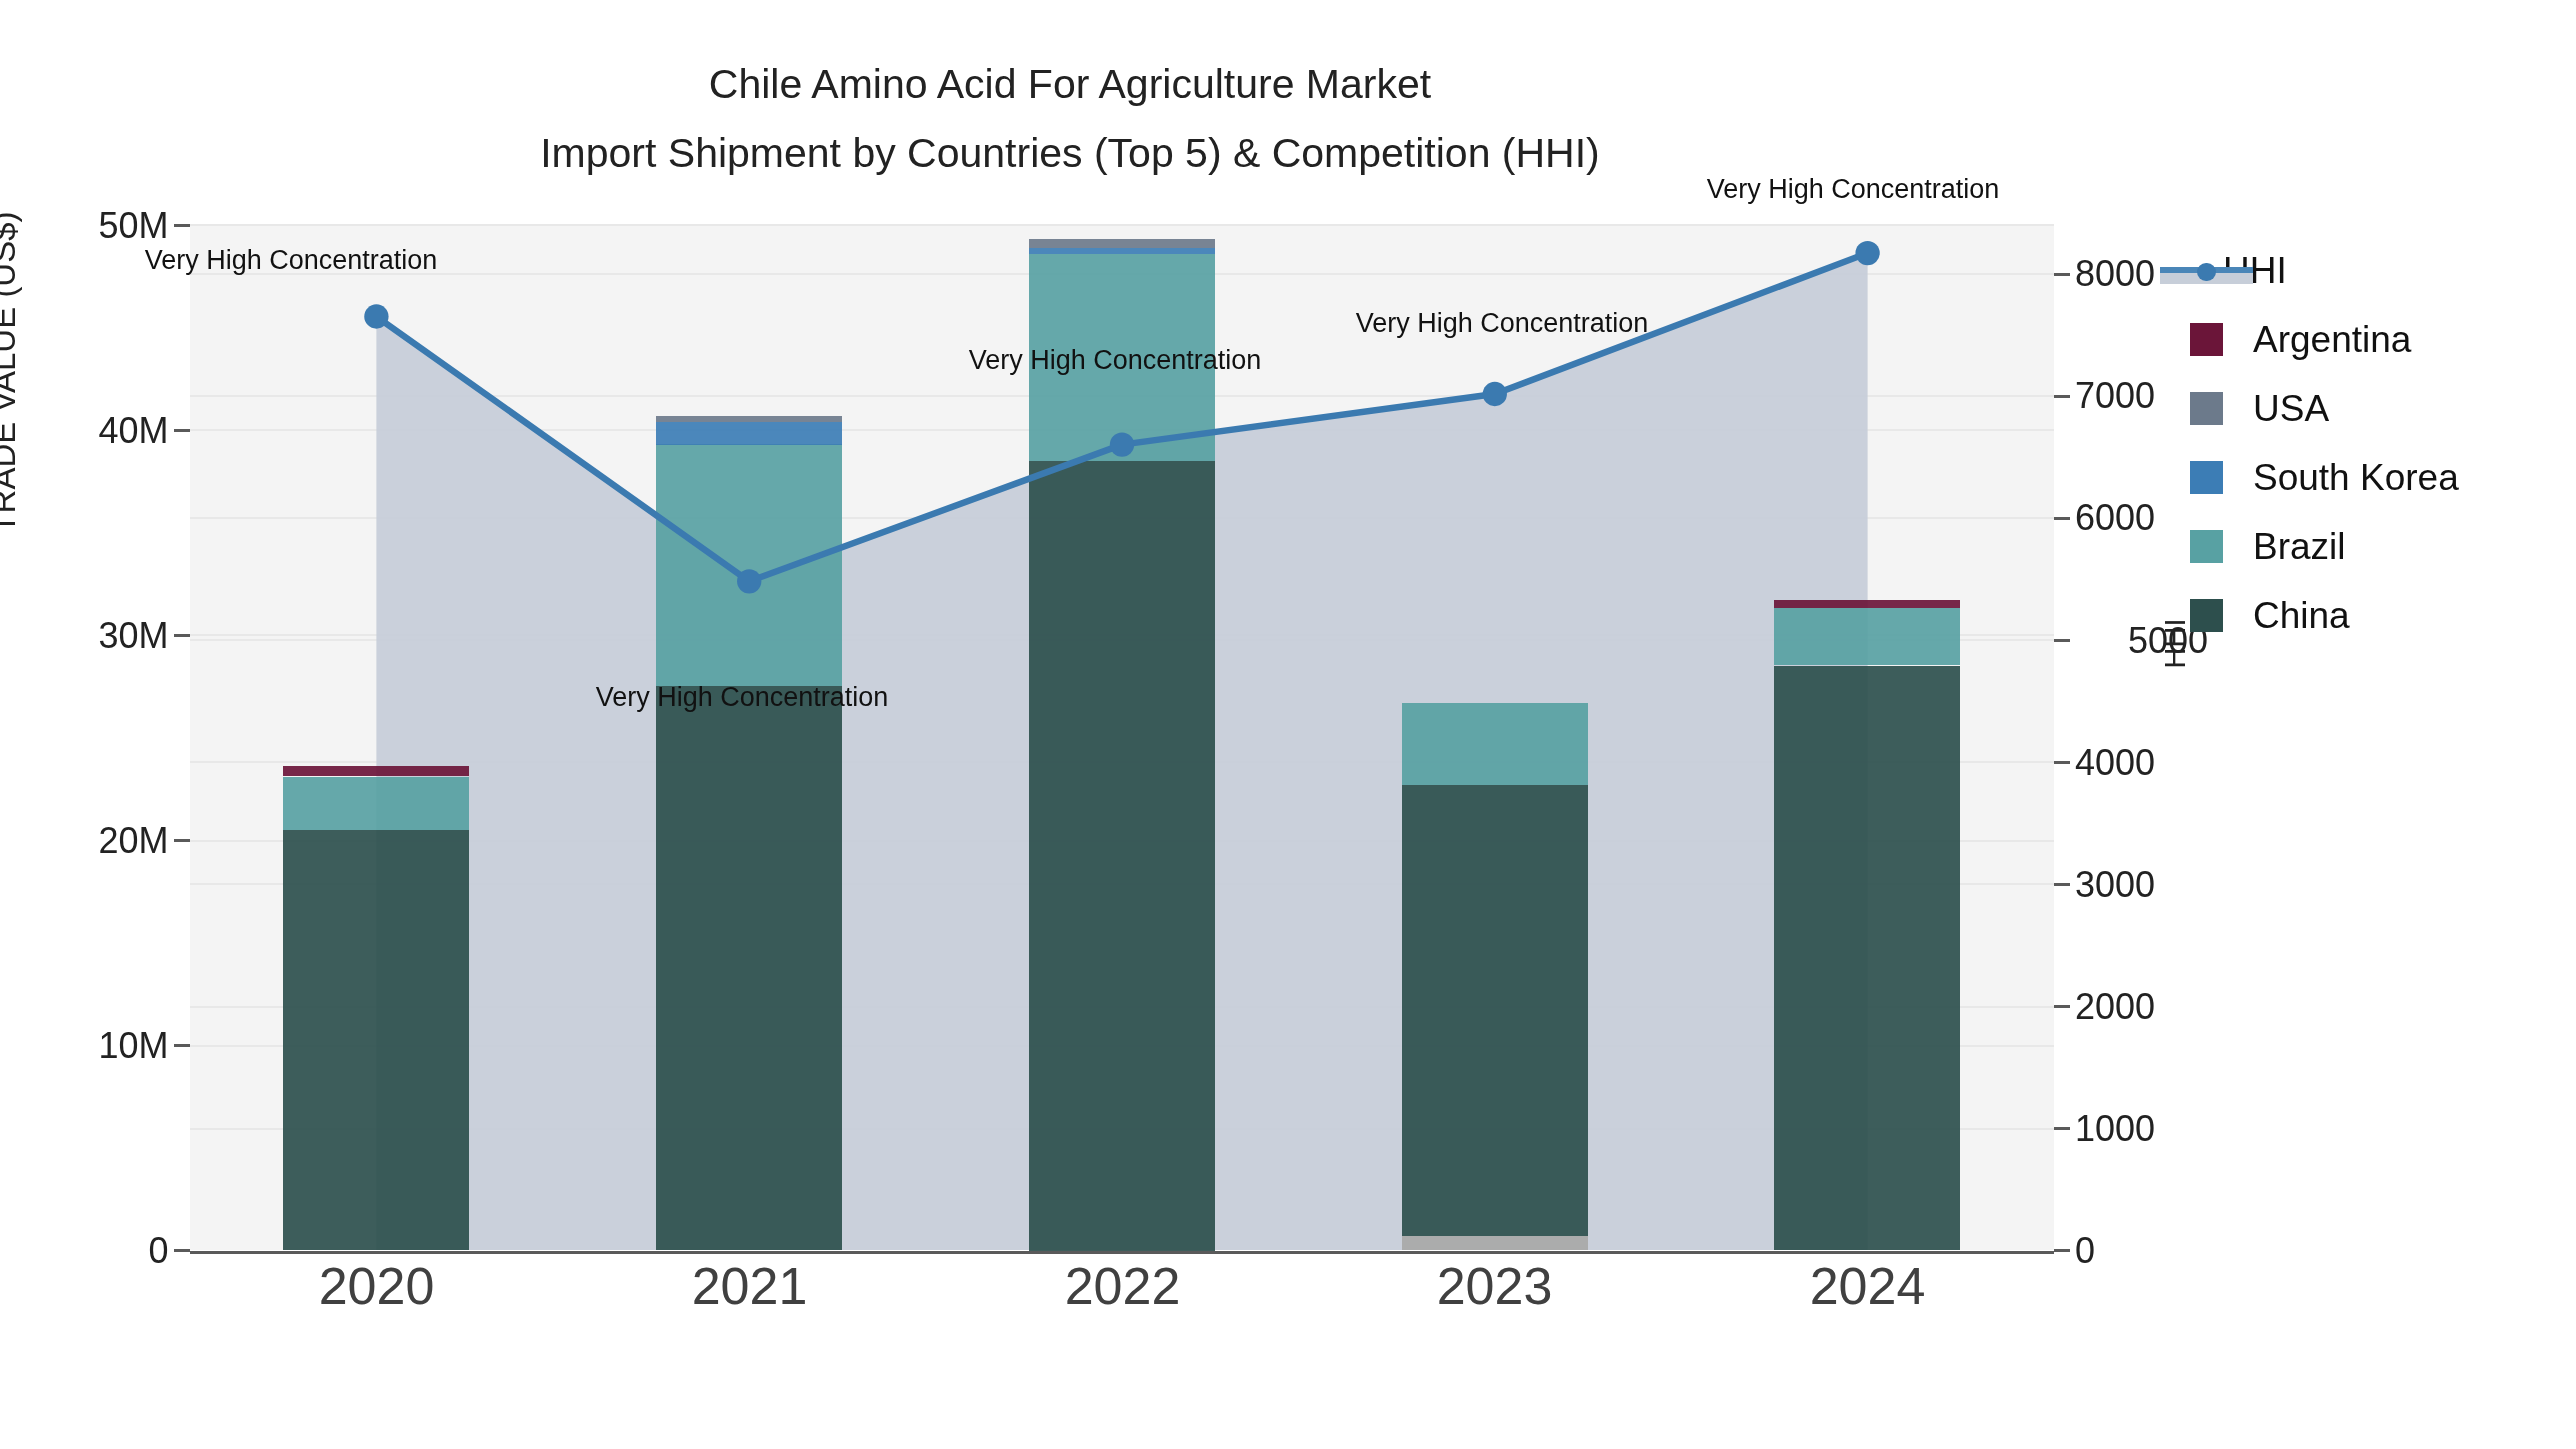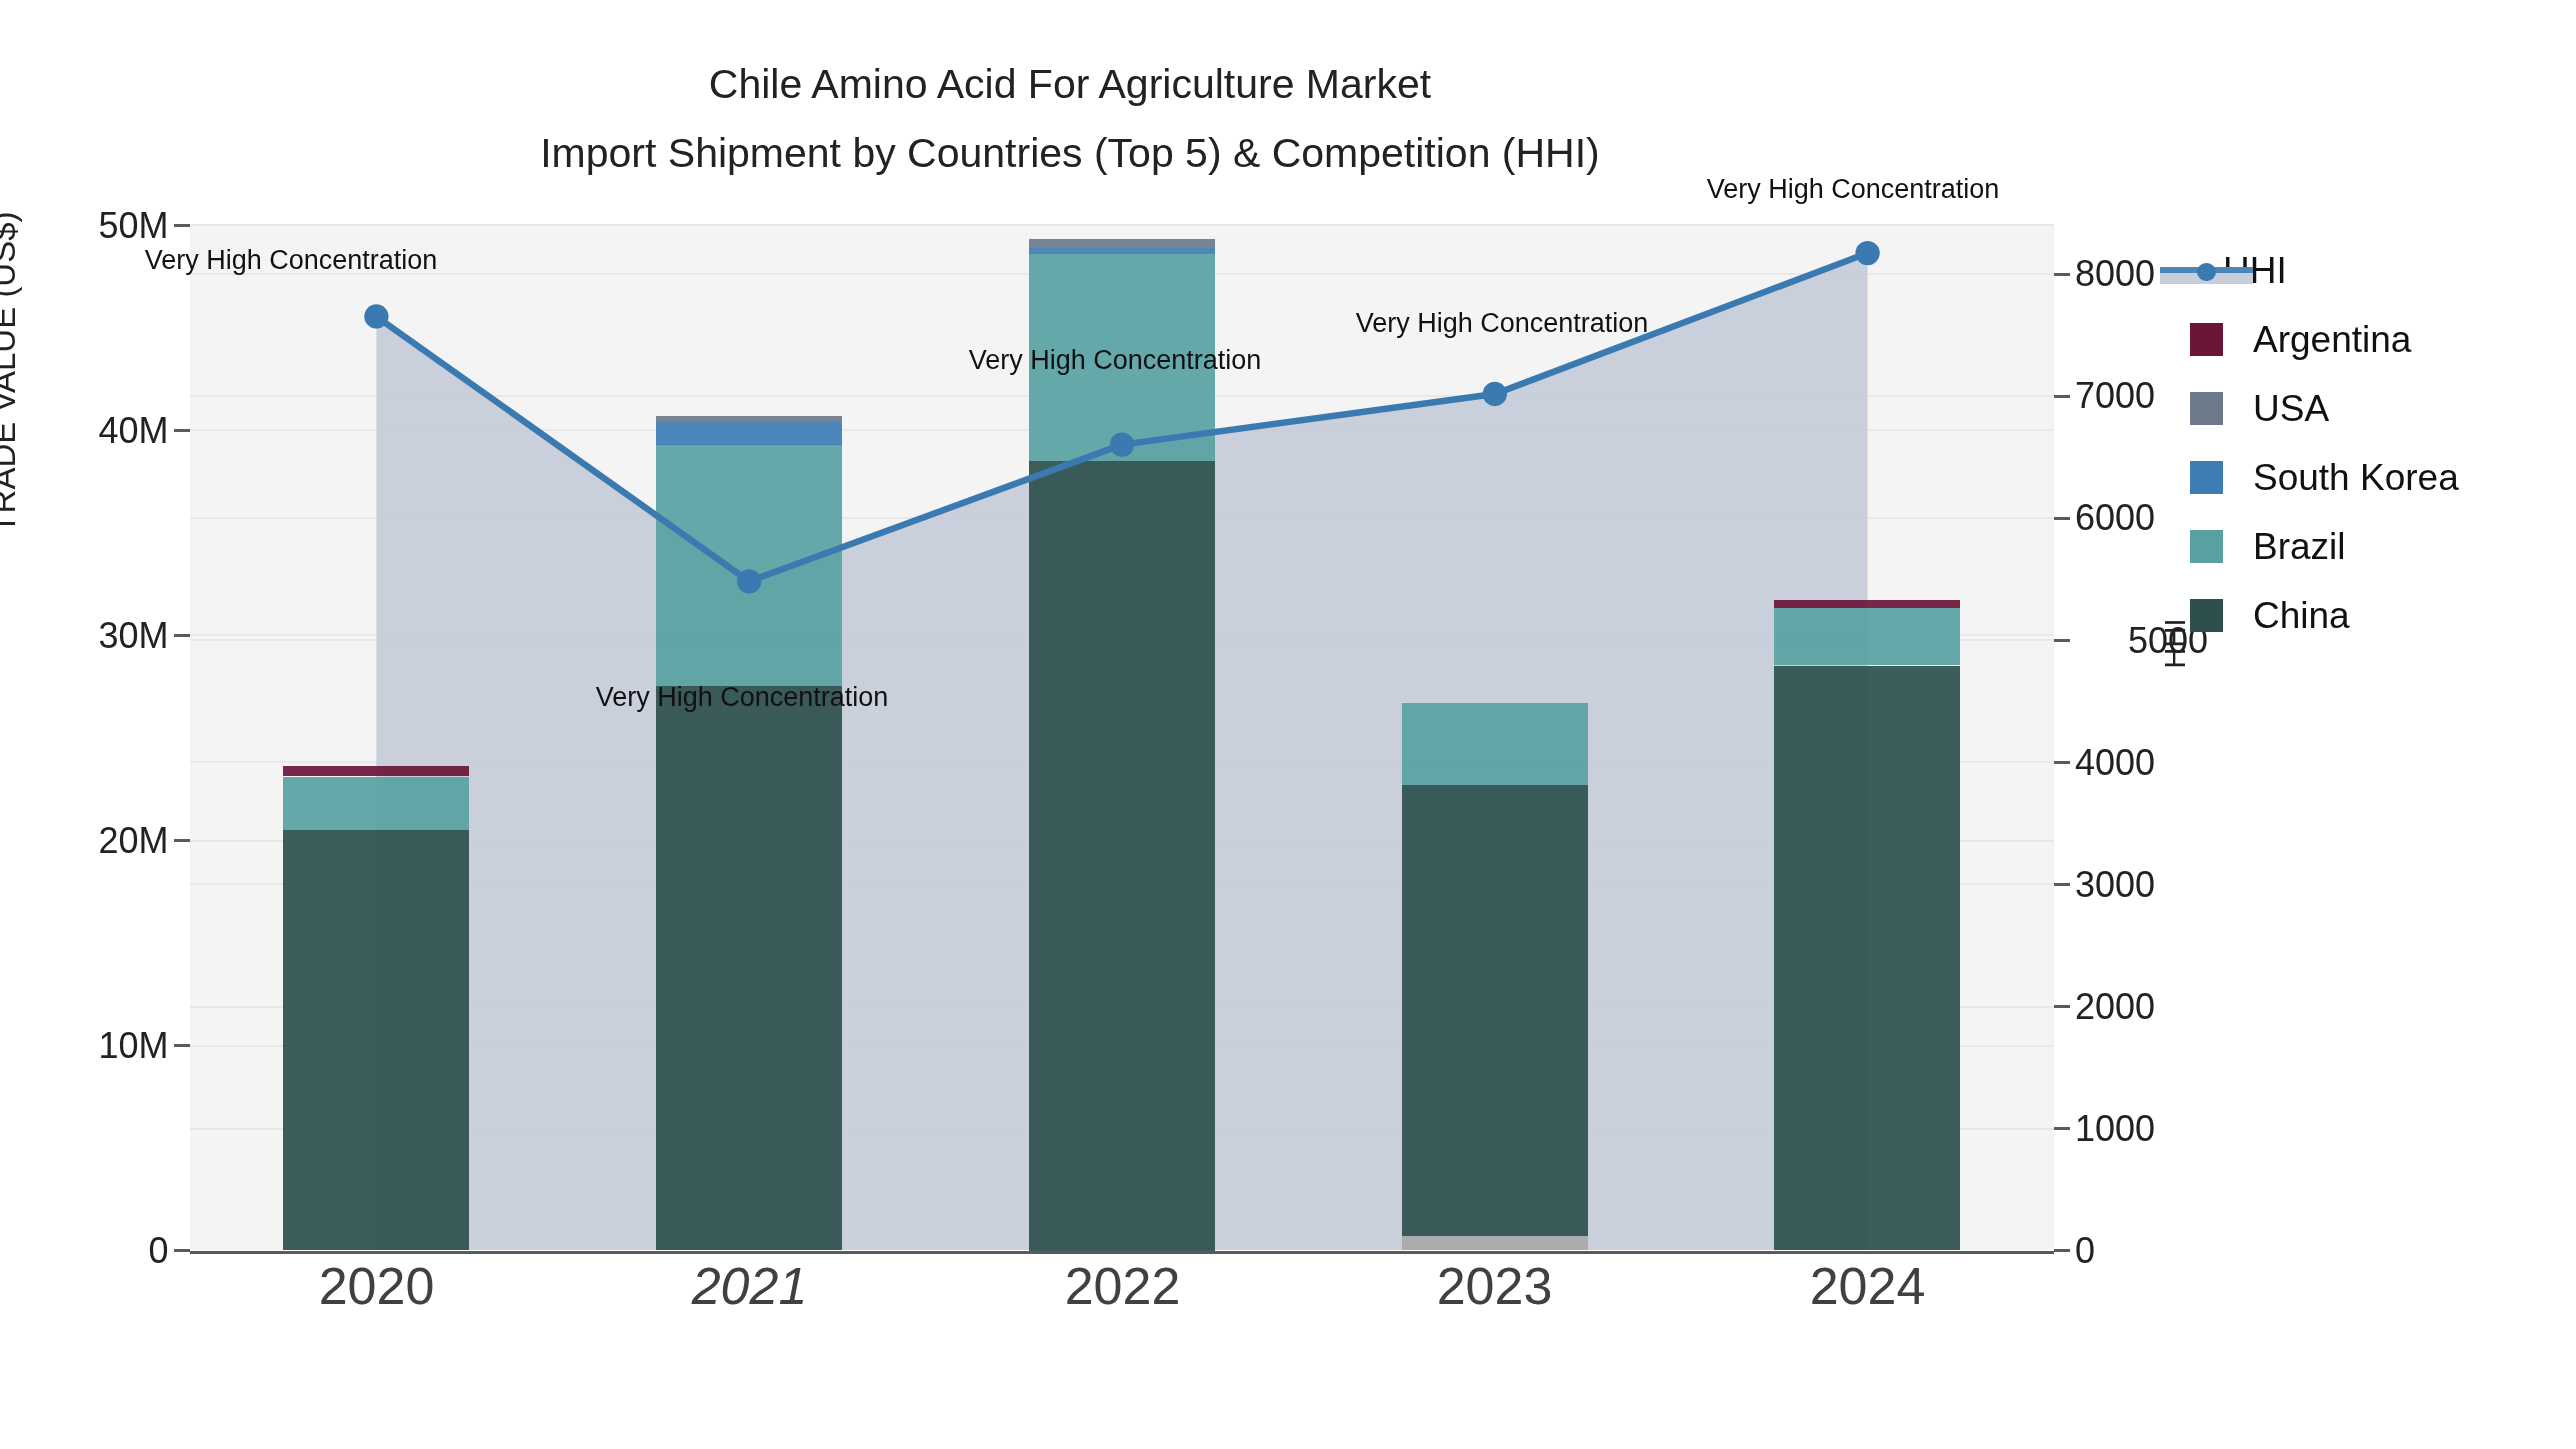--- a/index.html
+++ b/index.html
@@ -175,21 +175,21 @@
       <div class="axis-tickline" style="left: 2054px; top: 639px;"></div>
       <div class="ytick" style="left: 2075px; width: 186px; text-align: left; top: 500px;">6000</div>
       <div class="axis-tickline" style="left: 2054px; top: 517px;"></div>
       <div class="ytick" style="left: 2075px; width: 186px; text-align: left; top: 378px;">7000</div>
       <div class="axis-tickline" style="left: 2054px; top: 395px;"></div>
       <div class="ytick" style="left: 2075px; width: 186px; text-align: left; top: 256px;">8000</div>
       <div class="axis-tickline" style="left: 2054px; top: 273px;"></div>
     </div>
   <div id="xticks">
       <div class="xtick" style="left: 376px;">2020</div>
-      <div class="xtick" style="left: 749px; font-style: italic;">2021</div>
+      <div class="xtick" style="left: 749px;">2021</div>
       <div class="xtick" style="left: 1122px;">2022</div>
       <div class="xtick" style="left: 1494px;">2023</div>
       <div class="xtick" style="left: 1867px;">2024</div>
     </div>
 
   <div class="legend" id="legend">
       <div class="legend-row">
         <div class="legend-line-wrap">
           <div class="legend-line-band"></div>
           <div class="legend-line-stroke"></div>

